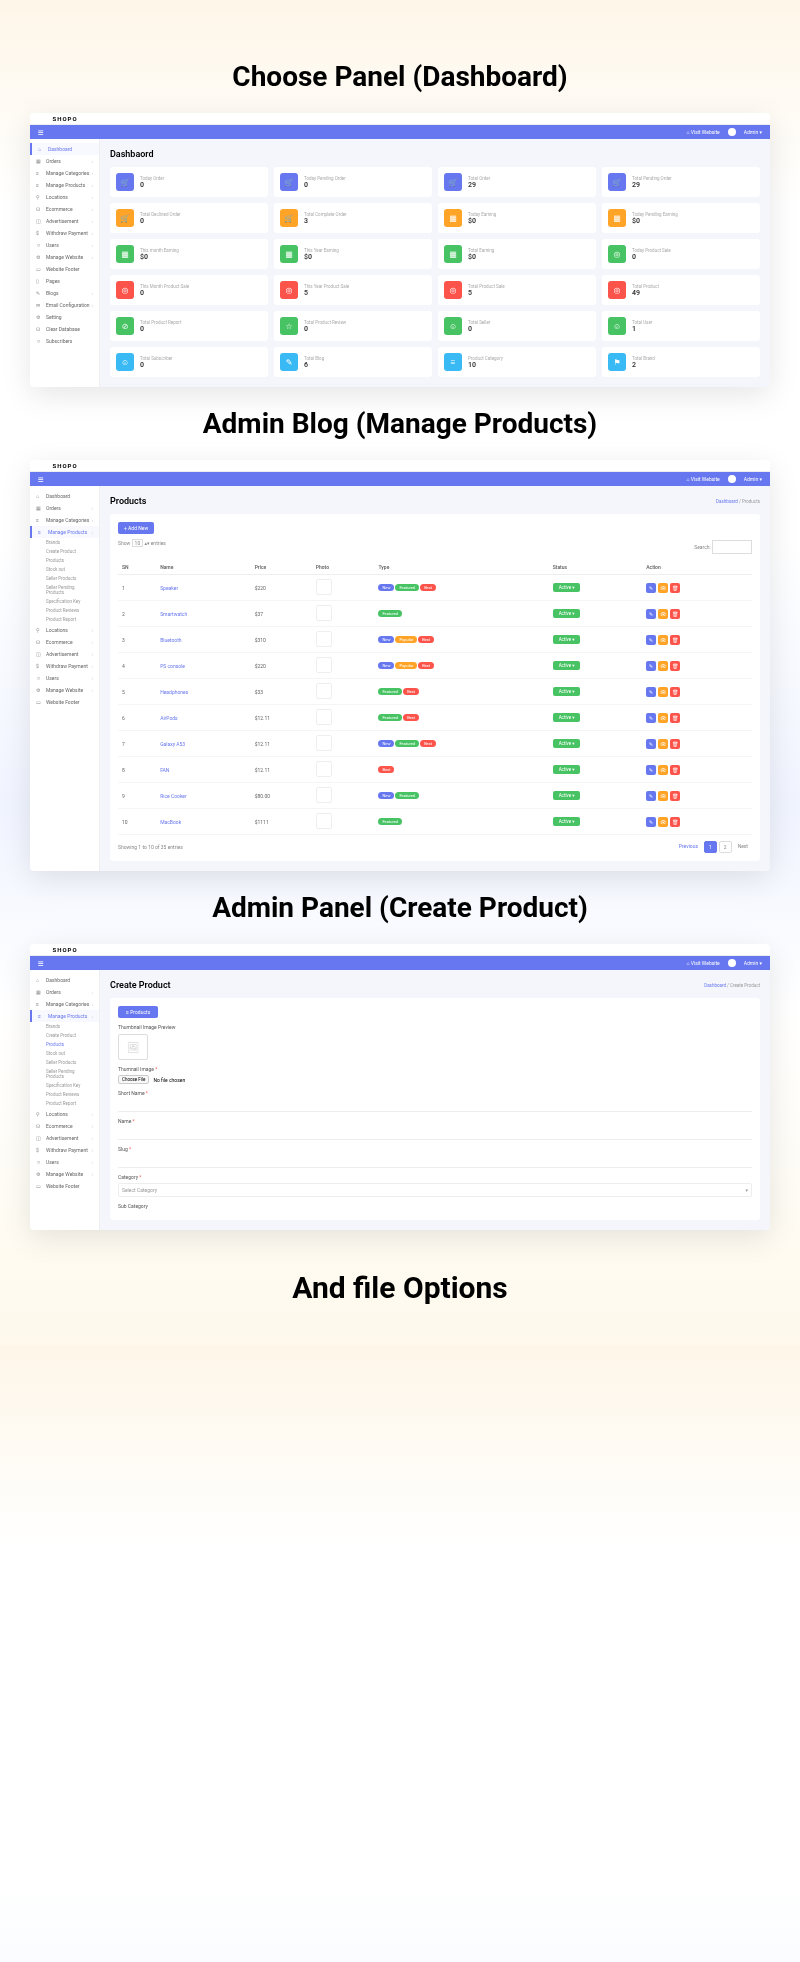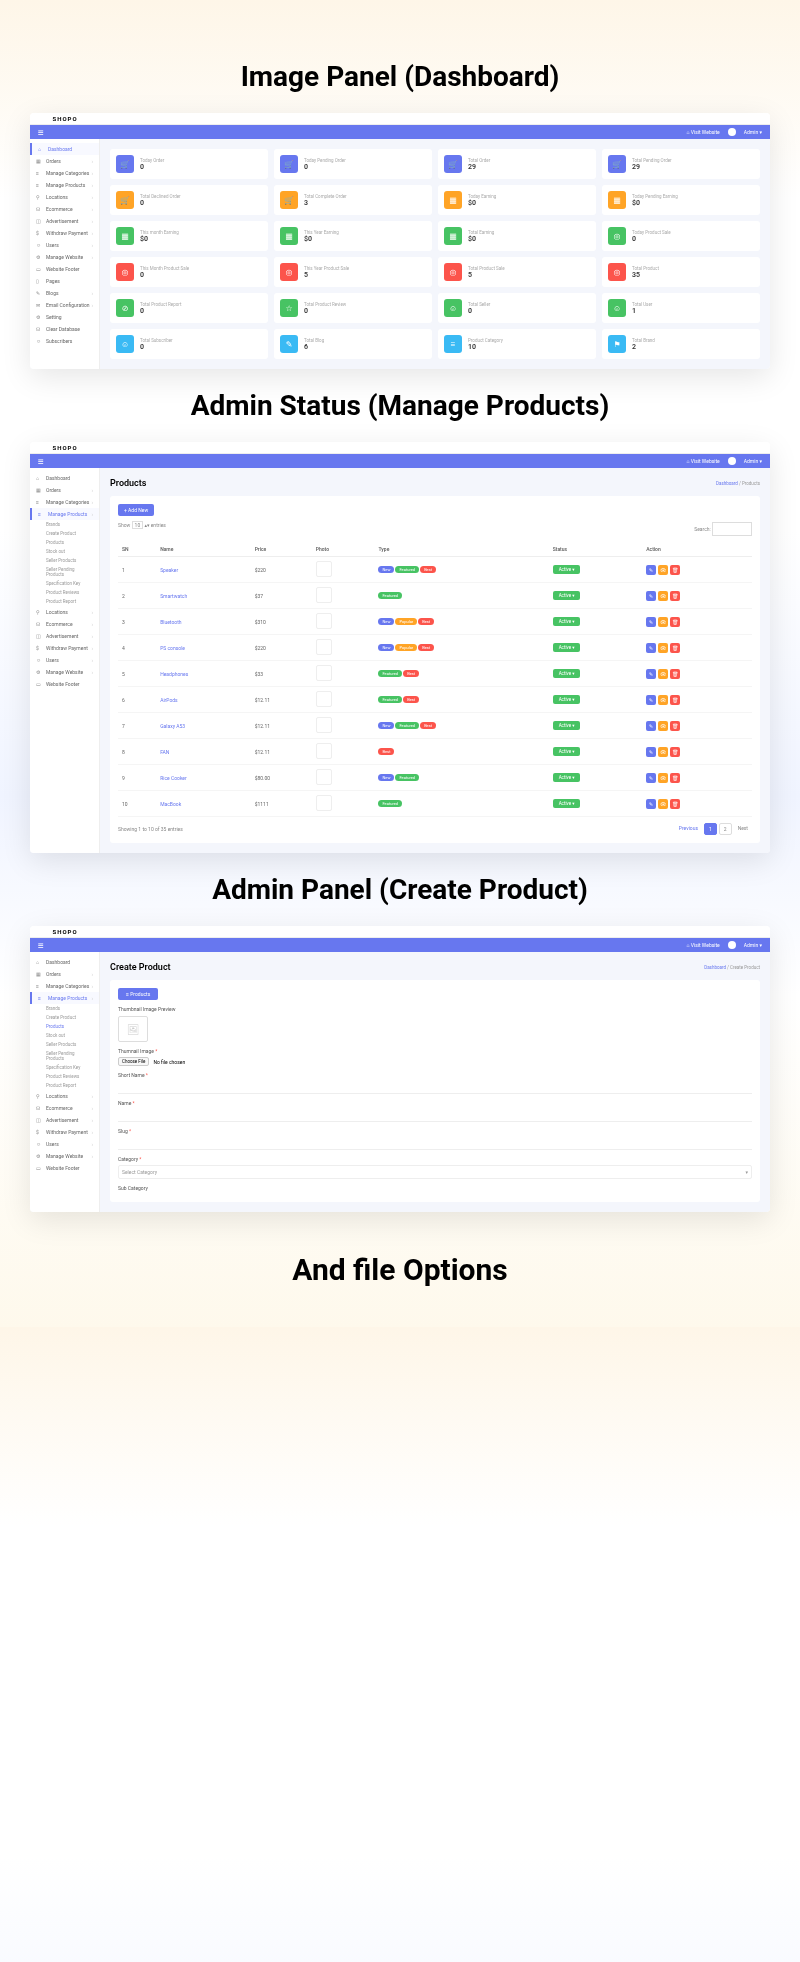--- a/index.html
+++ b/index.html
@@ -58,21 +58,21 @@
 .file-input{font-size:5px;display:flex;align-items:center;gap:4px}
 .file-btn{border:1px solid #ccc;padding:1px 3px;font-size:4.5px;background:#f8f8f8;border-radius:2px}
 .text-input{width:100%;border:none;border-bottom:1px solid #eee;padding:3px 0;font-size:5px;background:transparent}
 .select-input{width:100%;border:1px solid #eee;padding:3px;font-size:5px;border-radius:2px;color:#999}
 .chev{font-size:5px;color:#ccc}
 .footer-text{text-align:center;font-size:30px;font-weight:700;color:#000;margin-top:40px}
 </style>
 </head>
 <body>
 
-<div class="section-title">Image  Panel (Dashboard)</div>
+<div class="section-title">Choose  Panel (Dashboard)</div>
 <div class="panel-container">
 <div class="panel">
 <div class="topbar">
         <div class="logo">SHOPO</div>
       </div>
 <div class="header">
 <span class="ham">≡</span>
 <div class="header-right">
 <span>⌂ <span>Visit Website</span></span>
 <span class="avatar"></span>
@@ -138,20 +138,21 @@
             <span><span class="icon">⚙</span>Setting</span>
           </div>
           <div class="nav-item">
             <span><span class="icon">⛁</span>Clear Database</span>
           </div>
           <div class="nav-item">
             <span><span class="icon">☺</span>Subscribers</span>
           </div>
         </div>
 <div class="content">
+<div class="page-title">Dashbaord</div>
 <div class="stats-grid" id="stats">
             <div class="stat-card">
               <div class="stat-icon c-purple">🛒</div>
               <div class="stat-info">
                 <div class="stat-label">Today Order</div>
                 <div class="stat-value">0</div>
               </div>
             </div>
             <div class="stat-card">
               <div class="stat-icon c-purple">🛒</div>
@@ -248,21 +249,21 @@
               <div class="stat-icon c-red">◎</div>
               <div class="stat-info">
                 <div class="stat-label">Total Product Sale</div>
                 <div class="stat-value">5</div>
               </div>
             </div>
             <div class="stat-card">
               <div class="stat-icon c-red">◎</div>
               <div class="stat-info">
                 <div class="stat-label">Total Product</div>
-                <div class="stat-value">35</div>
+                <div class="stat-value">49</div>
               </div>
             </div>
             <div class="stat-card">
               <div class="stat-icon c-green">⊘</div>
               <div class="stat-info">
                 <div class="stat-label">Total Product Report</div>
                 <div class="stat-value">0</div>
               </div>
             </div>
             <div class="stat-card">
@@ -313,21 +314,21 @@
                 <div class="stat-label">Total Brand</div>
                 <div class="stat-value">2</div>
               </div>
             </div>
           </div>
 </div>
 </div>
 </div>
 </div>
 
-<div class="section-title">Admin  Status (Manage Products)</div>
+<div class="section-title">Admin  Blog (Manage Products)</div>
 <div class="panel-container">
 <div class="panel">
 <div class="topbar">
         <div class="logo">SHOPO</div>
       </div>
 <div class="header">
 <span class="ham">≡</span>
 <div class="header-right">
 <span>⌂ <span>Visit Website</span></span>
 <span class="avatar"></span>

